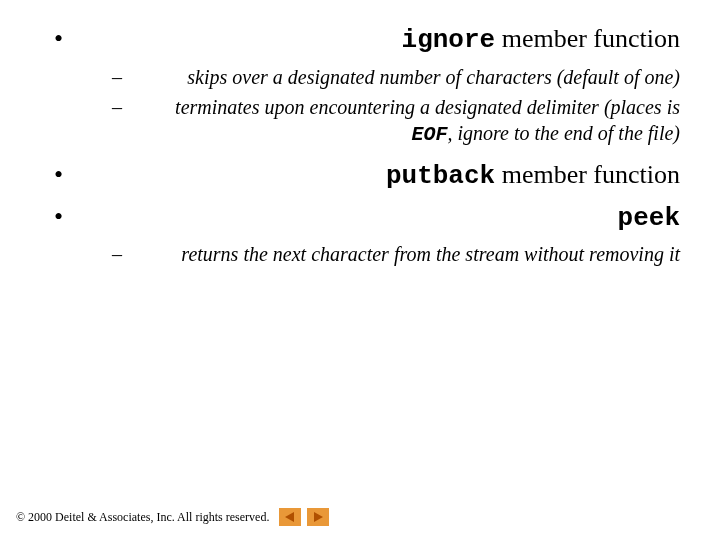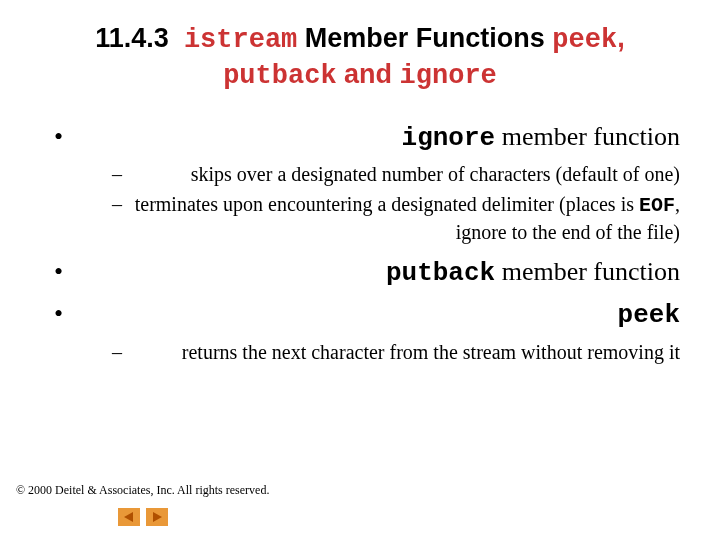--- a/index.html
+++ b/index.html
@@ -54,20 +54,21 @@
   }
   ul.top > li .mono-bold {
     font-family: "Courier New", Courier, monospace;
     font-weight: bold;
   }
 
   ul.sub {
     list-style: none;
     padding: 0 0 0 34px;
     margin: 6px 0 10px 0;
+    font-style: italic;
   }
   ul.sub > li {
     position: relative;
     padding-left: 22px;
     font-size: 20px;
     line-height: 1.3;
     margin-bottom: 2px;
   }
   ul.sub > li::before {
     content: "–";
@@ -80,21 +81,20 @@
     font-weight: bold;
   }
 
   .footer {
     position: absolute;
     left: 16px;
     bottom: 14px;
     display: flex;
     align-items: center;
     gap: 10px;
-    flex-direction: column;
   }
   .copyright {
     font-size: 12px;
     font-family: "Times New Roman", Times, serif;
     white-space: nowrap;
   }
   .nav-arrows {
     display: flex;
     gap: 6px;
     align-items: center;
@@ -108,25 +108,20 @@
     justify-content: center;
     cursor: pointer;
   }
   .arrow-btn svg { display: block; }
 </style>
 </head>
 <body>
 
 <div class="slide">
 
-  <h1 class="title">
-    <span class="section-num">11.4.3</span>&nbsp;
-    <span class="mono">istream</span><span> Member Functions </span><span class="mono">peek</span><span class="red-word">, </span><br>
-    <span class="mono">putback</span><span class="red-word"> and </span><span class="mono">ignore</span>
-  </h1>
 
   <ul class="top">
 
     <li>
       <span class="mono-bold">ignore</span><span> member function</span>
       <ul class="sub">
         <li>
           <span>skips over a designated number of characters (default of one)</span><span class="mono-inline"></span><span></span>
         </li>
         <li>

